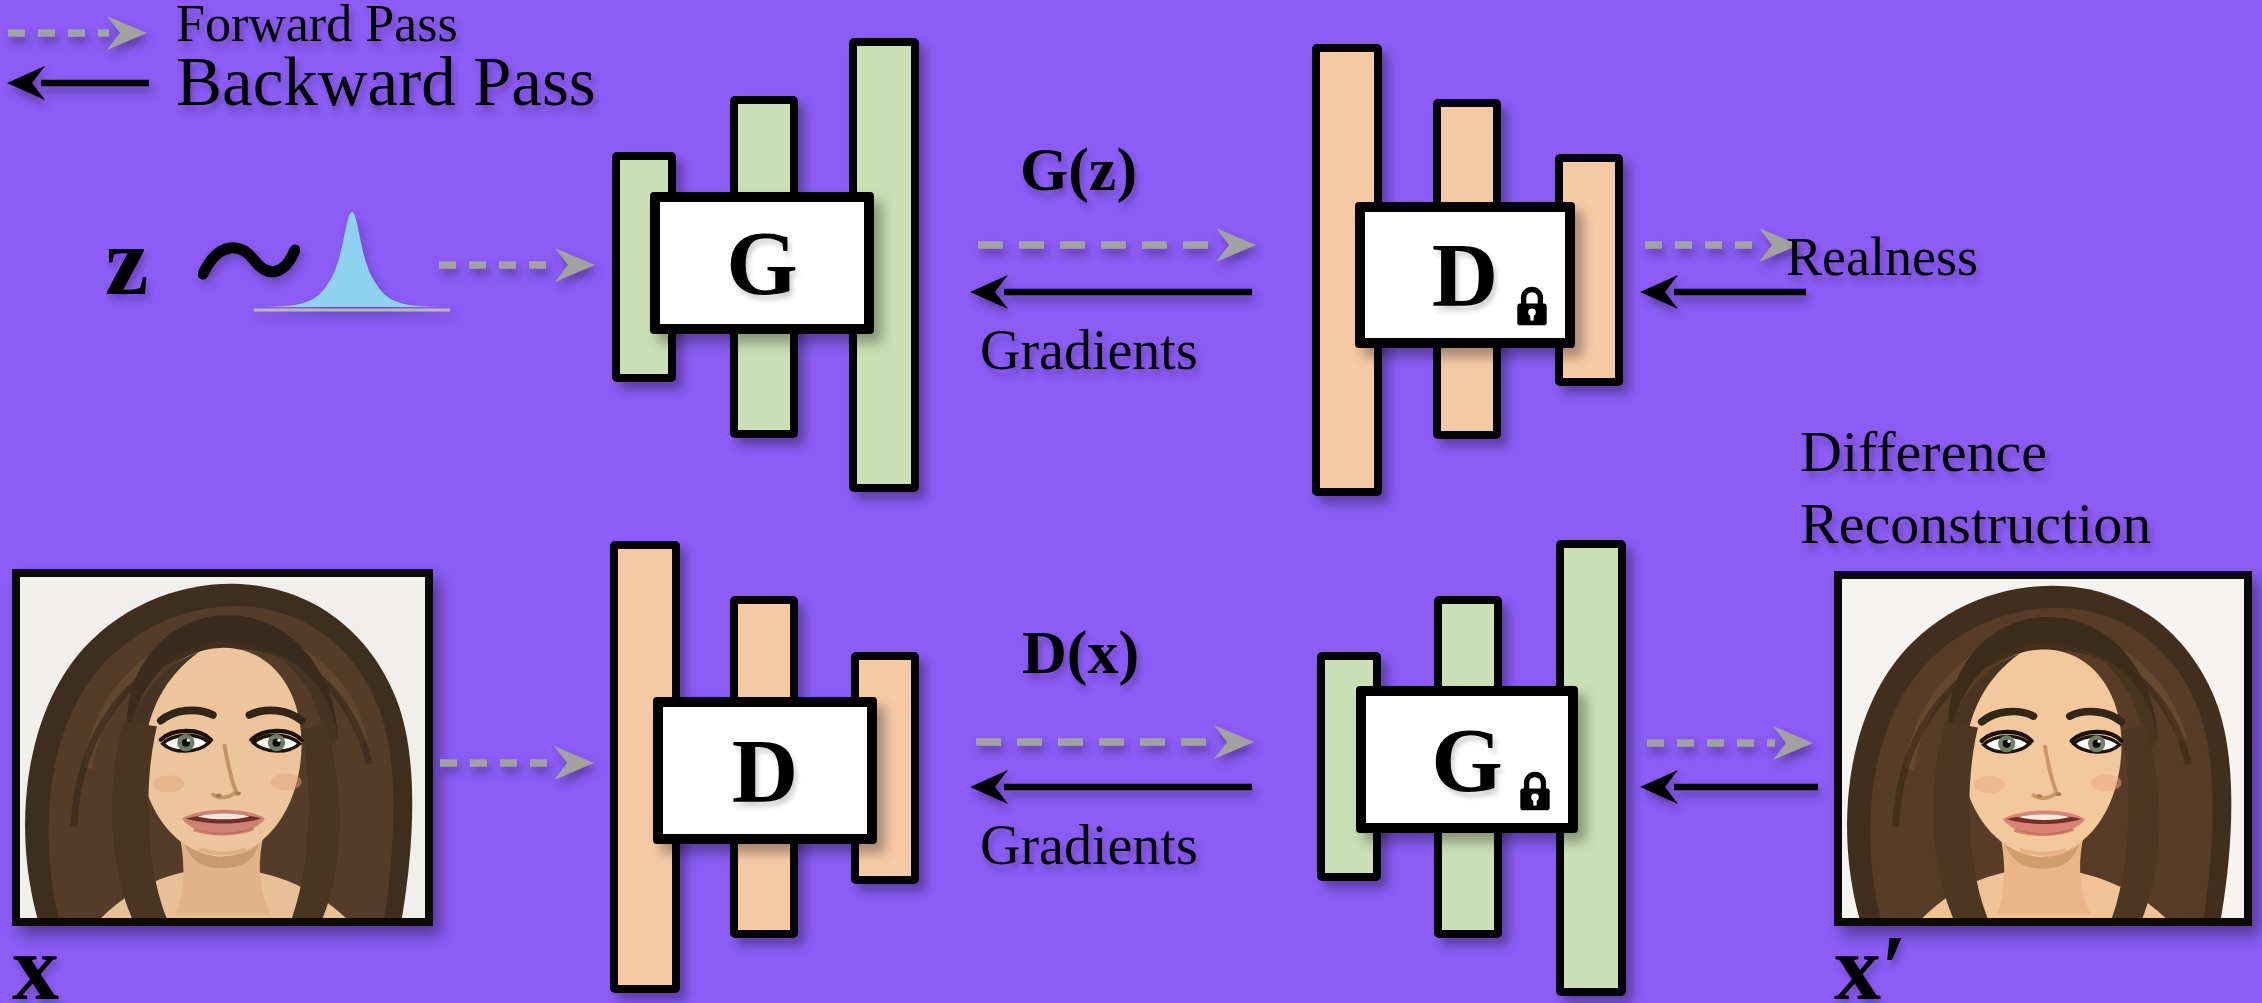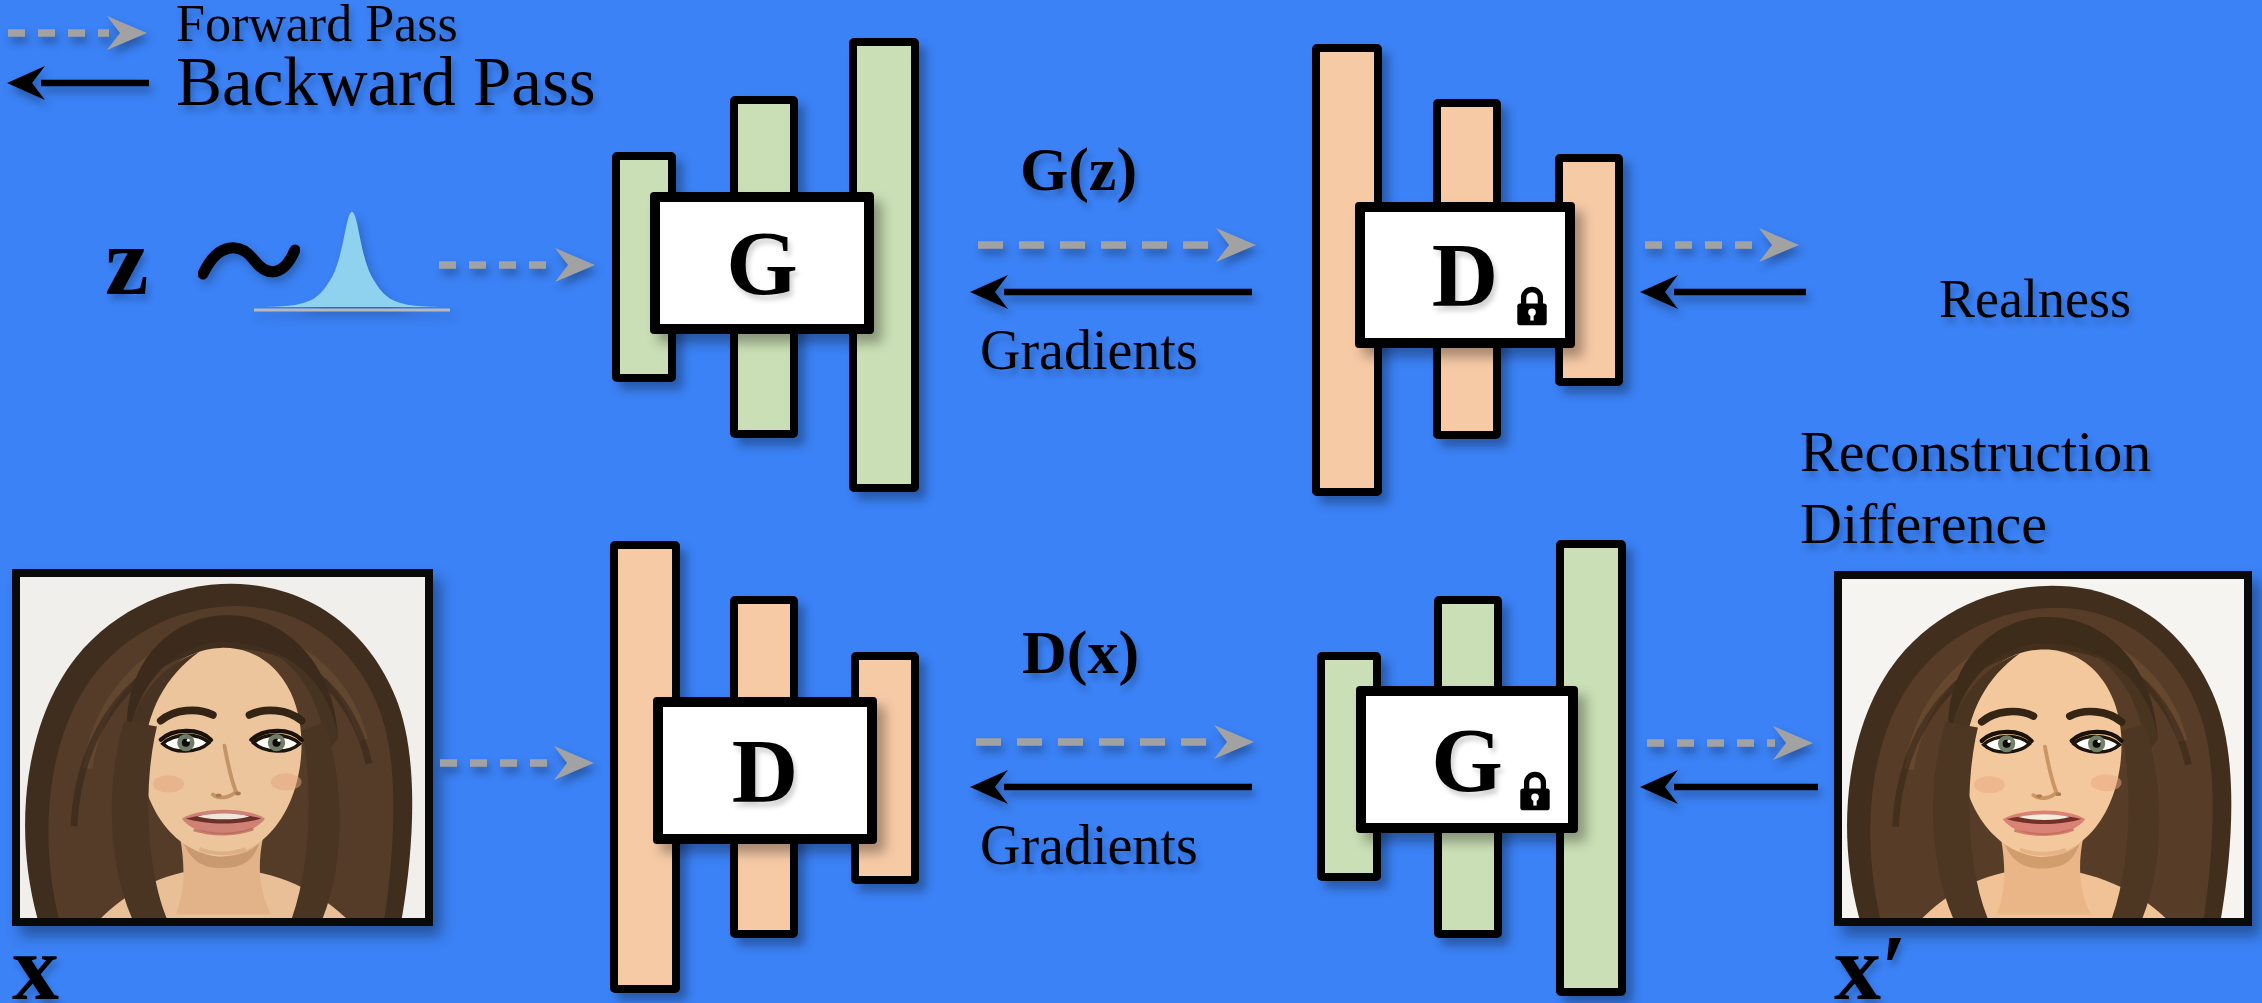--- a/index.html
+++ b/index.html
@@ -4,21 +4,21 @@
 <style>
   :root{
     --green:#cadfb5;
     --peach:#f7caa6;
     --blue:#8ed2ef;
     --gray:#a2a2a2;
   }
   *{box-sizing:border-box;}
   html,body{margin:0;padding:0;background:#fff;}
   body{font-family:"Liberation Serif","DejaVu Serif",serif;color:#000;}
-  .canvas{position:relative;width:2262px;height:1003px;background:#3b82f6;overflow:hidden;}
+  .canvas{position:relative;width:2262px;height:1003px;background:#8b5cf6;overflow:hidden;}
   .bar{position:absolute;border:8px solid #000;border-radius:5px;
        filter:drop-shadow(7px 8px 5px rgba(0,0,0,0.30));z-index:1;}
   .bar.green{background:var(--green);}
   .bar.peach{background:var(--peach);}
   .netbox{position:absolute;background:#fff;border:10px solid #000;border-radius:4px;
           display:flex;align-items:center;justify-content:center;z-index:2;
           filter:drop-shadow(8px 9px 6px rgba(0,0,0,0.32));}
   .netletter{font-weight:bold;font-size:92px;line-height:1;
              text-shadow:3px 5px 5px rgba(0,0,0,0.18);}
   .lock{position:absolute;right:12px;bottom:8px;z-index:3;}
@@ -152,21 +152,21 @@
   </div>
 
   <svg class="arrow" style="left:1643px;top:225px" width="160" height="40" viewBox="0 0 160 40">
     <line class="dash short" x1="2" y1="20" x2="118" y2="20"></line>
     <polygon class="grayfill" points="116,3 156,20 116,37 129,20"></polygon>
   </svg>
   <svg class="arrow" style="left:1638px;top:272px" width="170" height="40" viewBox="0 0 170 40">
     <line class="solidline" x1="36" y1="20" x2="168" y2="20"></line>
     <polygon class="blackfill" points="40,3 2,20 40,37 27,20"></polygon>
   </svg>
-  <div class="lbl" style="left:1939px;top:230px;font-size:54px;line-height:1;margin-top:42px;">Realness</div>
+  <div class="lbl" style="left:1786px;top:230px;font-size:54px;line-height:1;">Realness</div>
 
   <div class="photo" style="left:12px;top:569px;width:421px;height:357px;">
     <svg viewBox="0 0 420 356" preserveAspectRatio="none">
         <use href="#portrait"></use>
       </svg>
   </div>
   <div class="lbl bold center" style="left:12px;top:920px;width:421px;font-size:94px;line-height:1;">x</div>
 
   <svg class="arrow" style="left:438px;top:743px" width="160" height="40" viewBox="0 0 160 40">
     <line class="dash short" x1="2" y1="20" x2="118" y2="20"></line>
@@ -208,22 +208,22 @@
   <svg class="arrow" style="left:1645px;top:723px" width="172" height="40" viewBox="0 0 172 40">
     <line class="dash short" x1="2" y1="20" x2="130" y2="20"></line>
     <polygon class="grayfill" points="128,3 168,20 128,37 141,20"></polygon>
   </svg>
   <svg class="arrow" style="left:1638px;top:767px" width="182" height="40" viewBox="0 0 182 40">
     <line class="solidline" x1="36" y1="20" x2="180" y2="20"></line>
     <polygon class="blackfill" points="40,3 2,20 40,37 27,20"></polygon>
   </svg>
 
   <div class="lbl center" style="left:1800px;top:416px;width:462px;font-size:58px;line-height:72px;">
+    <div>Difference</div>
     <div>Reconstruction</div>
-    <div>Difference</div>
   </div>
 
   <div class="photo" style="left:1834px;top:571px;width:418px;height:355px;">
     <svg viewBox="0 0 420 356" preserveAspectRatio="none" style="filter:saturate(1.08) brightness(1.02);">
         <use href="#portrait"></use>
       </svg>
   </div>
   <div class="lbl bold center" style="left:1834px;top:920px;width:418px;font-size:94px;line-height:1;">x′</div>
 
 </div>

